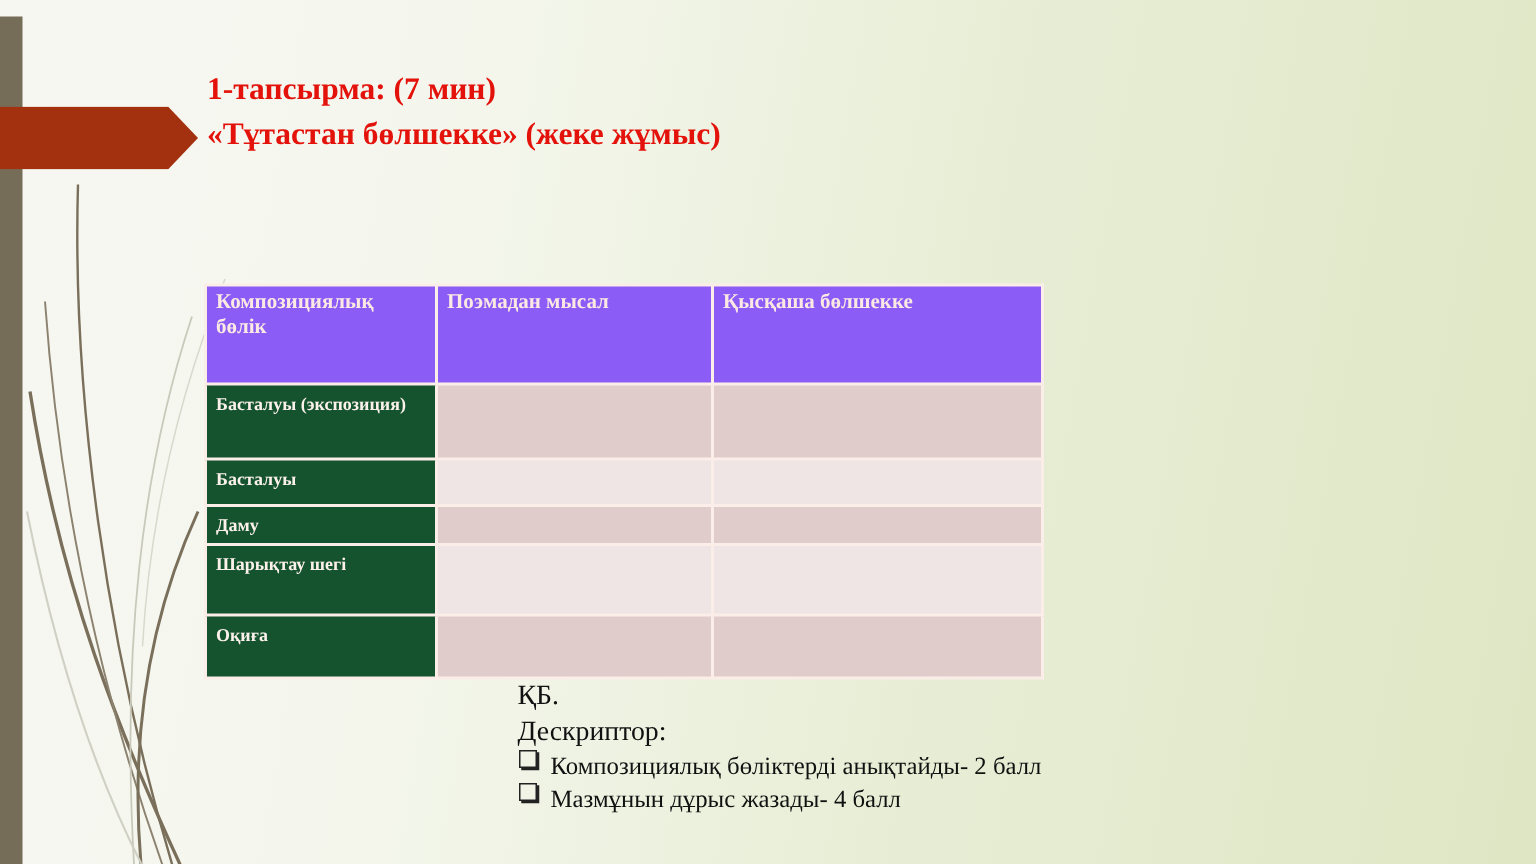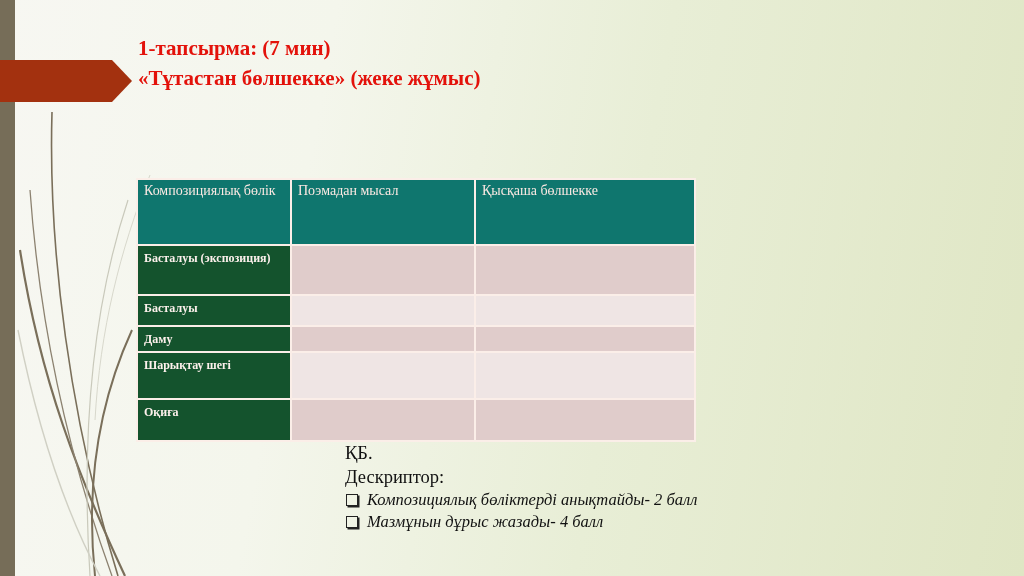--- a/index.html
+++ b/index.html
@@ -1,21 +1,21 @@
 <!DOCTYPE html>
 <html><head>
   <meta charset="utf-8">
   <style>
     html, body { margin: 0; padding: 0; }
     body {
       width: 1024px; height: 576px; overflow: hidden; position: relative;
       font-family: "Liberation Serif", serif;
       background: linear-gradient(100deg, #f7f7f2 0%, #f4f6ec 30%, #e8eed6 60%, #dfe6c4 100%);
     }
-    .slide { position: absolute; inset: 0; }
+    .slide { position: absolute; inset: 0; margin-top: 11px; }
     .left-bar {
       position: absolute; left: 0; top: 0; width: 15px; height: 576px; background: #766d58;
     }
     .arrow-banner {
       position: absolute; left: 0; top: 60px; width: 132px; height: 42px;
       background: #a3310f;
       clip-path: polygon(0 0, 112px 0, 132px 21px, 112px 42px, 0 42px);
     }
     .deco { position: absolute; left: 0; top: 0; width: 200px; height: 576px; pointer-events: none; }
     .title {
@@ -28,34 +28,34 @@
     }
     table.grid {
       position: absolute; left: 136px; top: 178px; width: 558px;
       border-collapse: collapse; table-layout: fixed;
     }
     table.grid td, table.grid th {
       border: 2px solid #fbeee8; padding: 2px 6px; vertical-align: top;
       font-family: "Liberation Serif", serif; text-align: left;
     }
     table.grid th {
-      background: #0f766e; color: #fbe9e3; font-size: 14px; font-weight: normal;
+      background: #8b5cf6; color: #fbe9e3; font-size: 14px; font-weight: bold;
       height: 60px; line-height: 17px;
     }
     th.center-head { text-align: right; padding-right: 8px; }
     td.label {
       background: #14532d; color: #fdf1ec; font-weight: bold; font-size: 12px; line-height: 20px;
     }
     td.cell-dark { background: #e0cccb; }
     td.cell-light { background: #efe5e4; }
     .descriptor {
       position: absolute; left: 345px; top: 441px; color: #111;
     }
     .descriptor .kb, .descriptor .head { font-weight: normal; font-size: 18.5px; line-height: 24px; }
-    .descriptor .item { font-style: italic; font-size: 16.5px; line-height: 22px; display: flex; align-items: center; }
+    .descriptor .item { font-size: 16.5px; line-height: 22px; display: flex; }
     .checkbox-icon {
       display: inline-block; width: 10px; height: 10px; border: 1.5px solid #222;
       box-shadow: 1.5px 1.5px 0 #222; margin-right: 9px; margin-left: 1px;
     }
   </style>
 </head>
 <body>
 
 <div class="slide">
   <div class="left-bar"></div>

